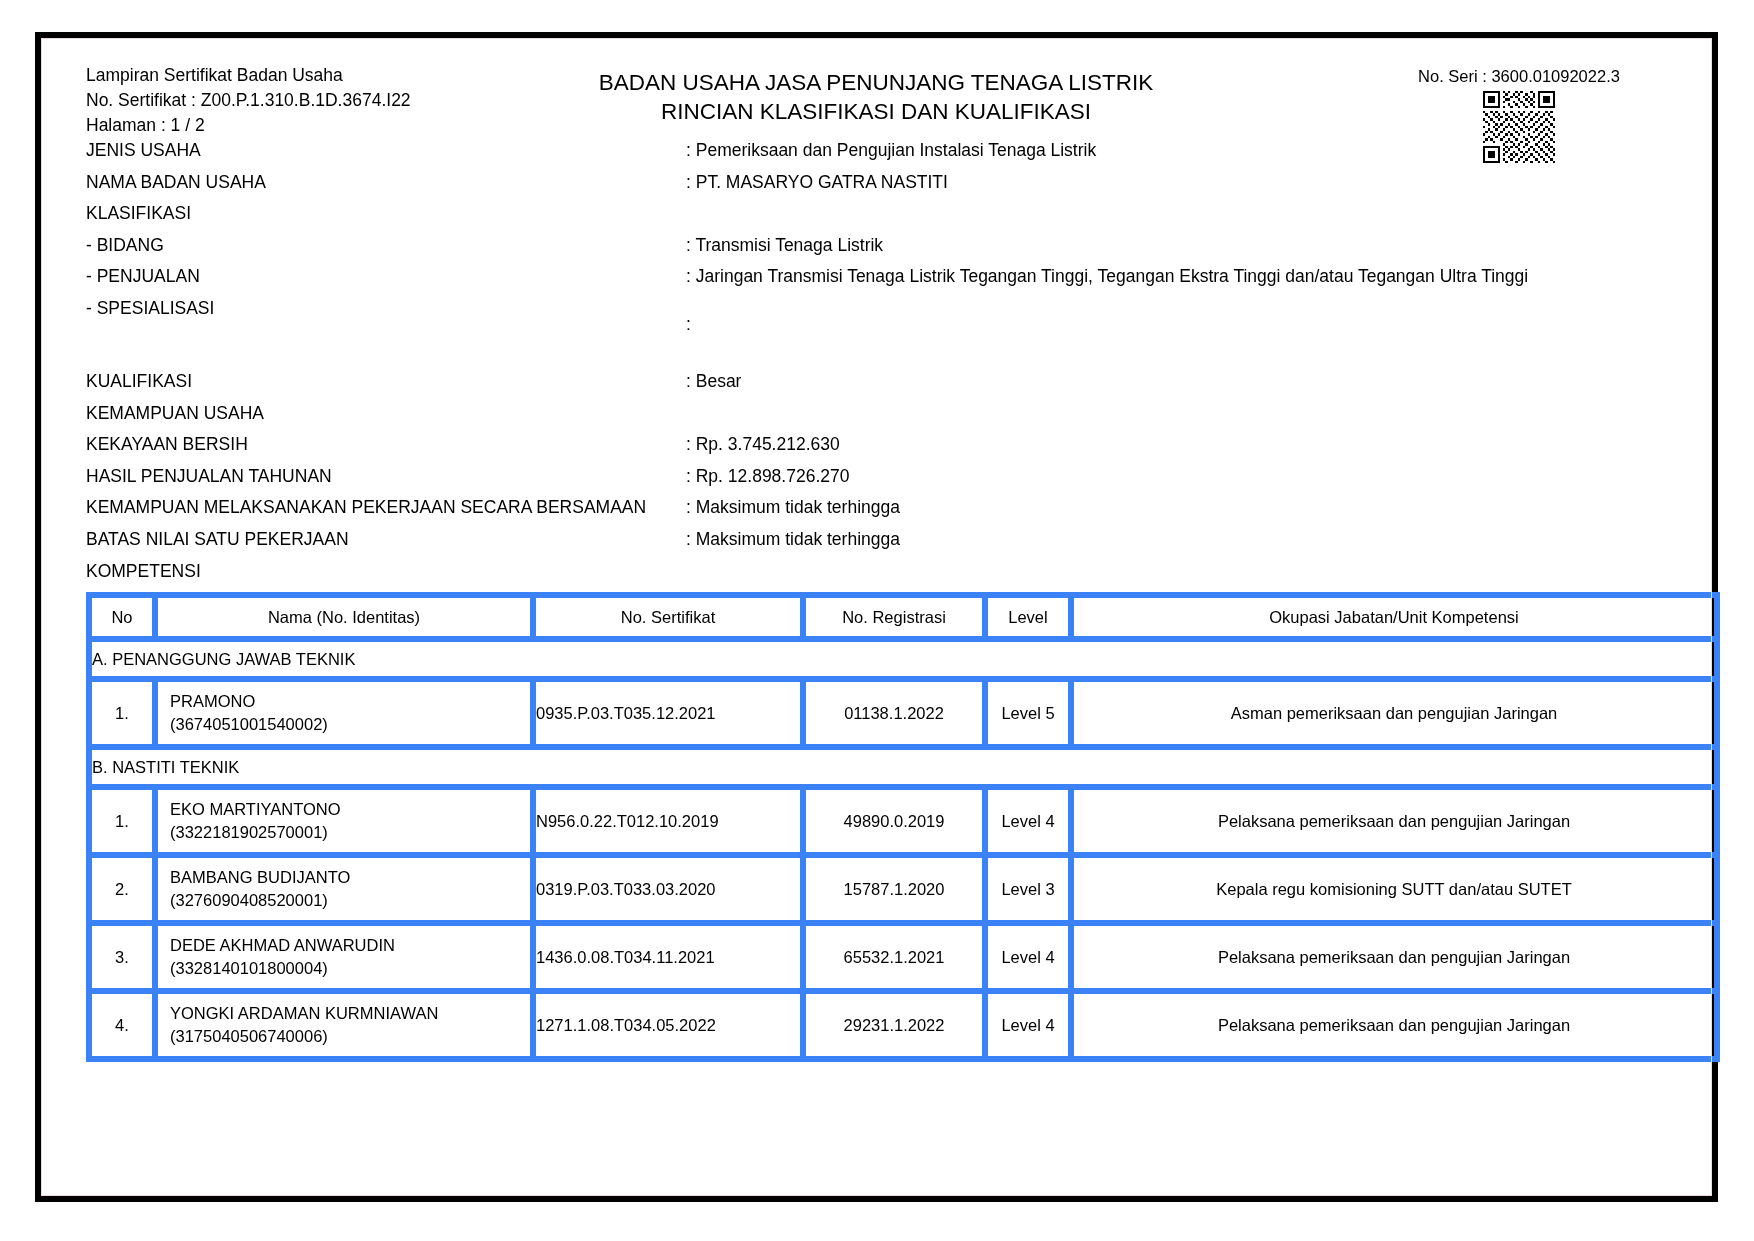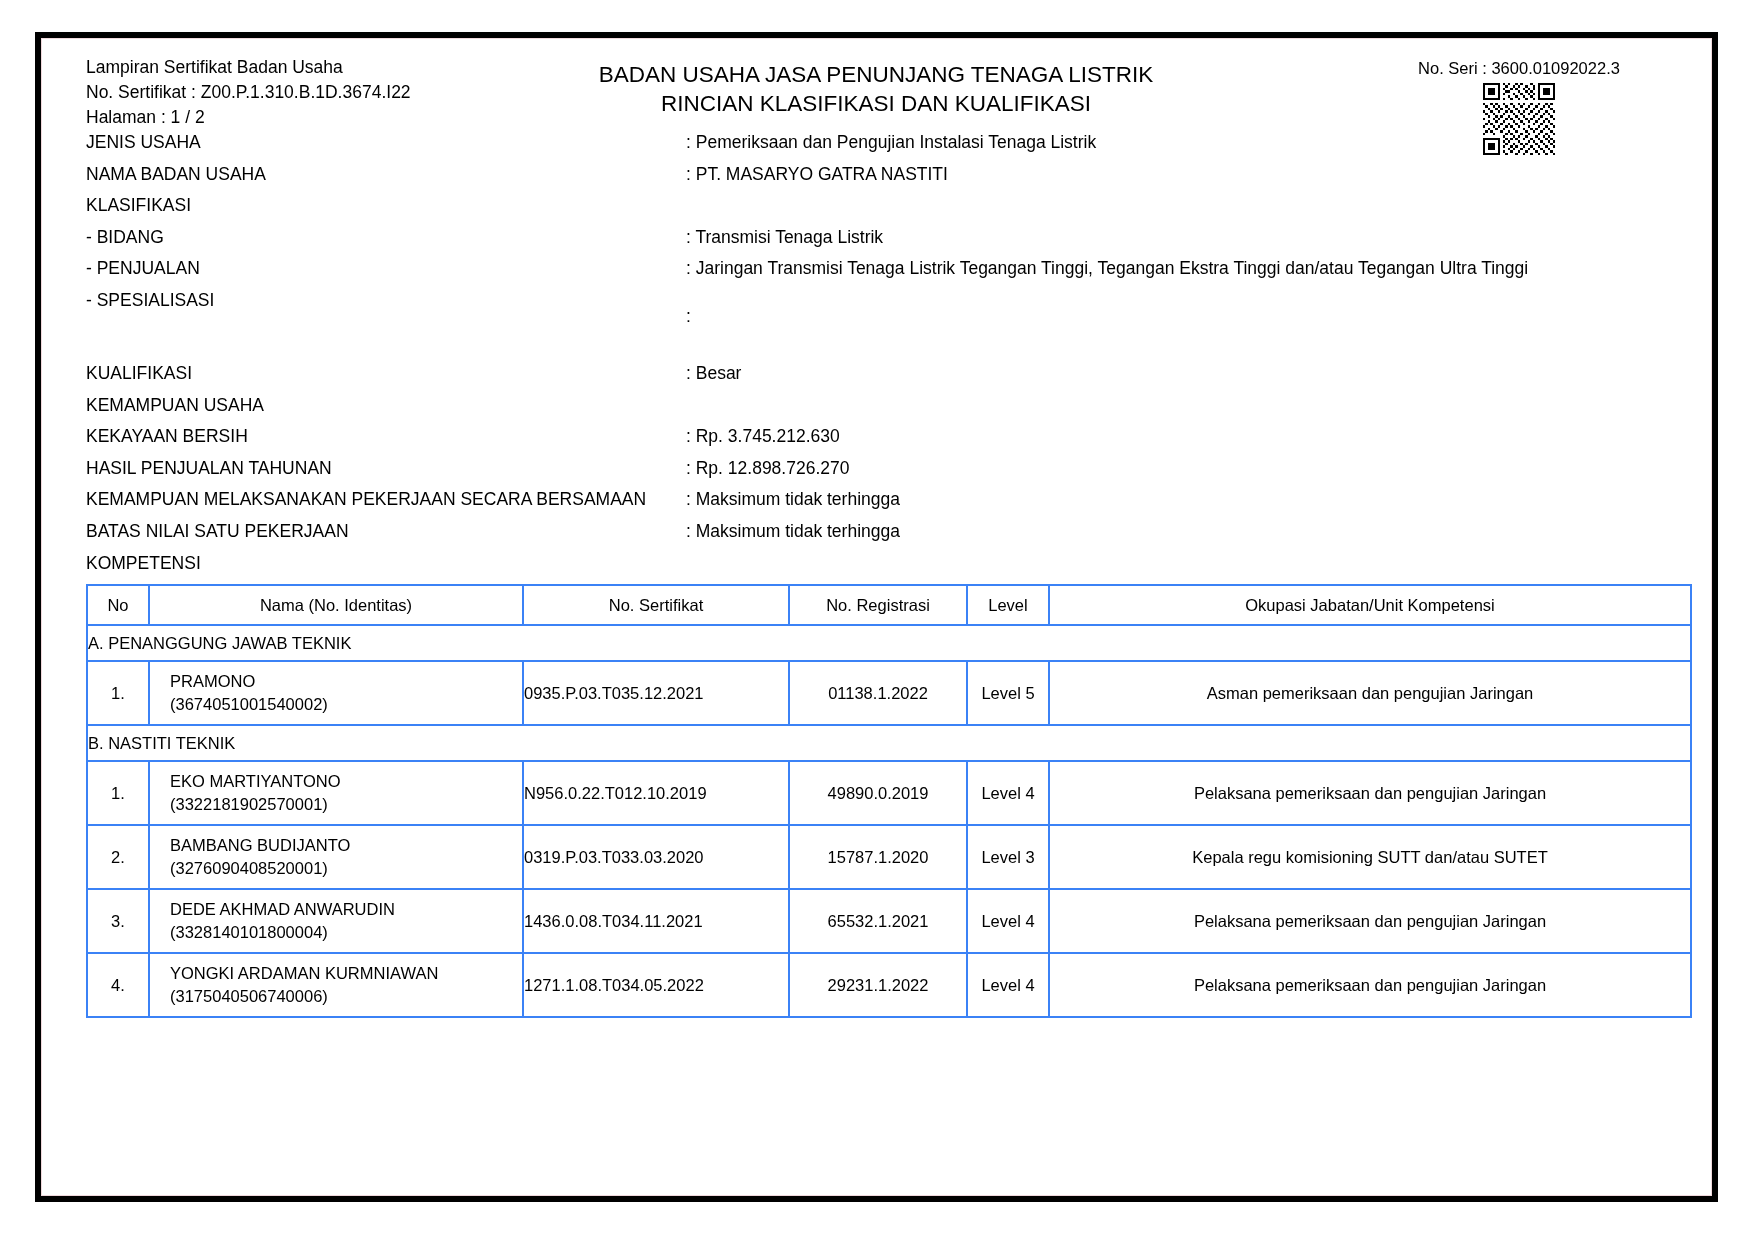--- a/index.html
+++ b/index.html
@@ -27,21 +27,21 @@
   }
   .page-frame::after {
     content: "";
     position: absolute;
     left: 0; top: 0; right: 0; bottom: 0;
     border: 1px solid #f0d8dc;
     pointer-events: none;
   }
   .inner {
     position: absolute;
-    left: 0; top: 0;
+    left: 0; top: 8px;
     width: 100%;
     height: 100%;
   }
 
   
   .hdr-left {
     position: absolute;
     left: 45px;
     top: 17px;
     font-size: 17.5px;
@@ -116,21 +116,21 @@
   table.komp {
     position: absolute;
     left: 45px;
     top: 546px;
     width: 1592px;
     border-collapse: collapse;
     table-layout: fixed;
     font-size: 16px;
   }
   table.komp td, table.komp th {
-    border: 2px solid #3b82f6;
+    border: 6px solid #3b82f6;
     padding: 0;
     font-weight: normal;
     vertical-align: middle;
   }
   table.komp th {
     height: 38px;
     text-align: center;
     font-size: 16.5px;
   }
   .sec-row td {
@@ -142,21 +142,21 @@
   .c-no      { width: 60px;  text-align: center; }
   .c-nama    { width: 372px; }
   .c-sert    { width: 264px; }
   .c-reg     { width: 176px; text-align: center; }
   .c-level   { width: 80px;  text-align: center; }
   .c-okupasi { width: 640px; text-align: center; }
 
   .data-row td { height: 62px; font-size: 16.5px; }
   .data-row td.c-no { text-align: center; }
   .cell-name {
-    padding-left: 20px;
+    padding-left: 12px;
     line-height: 23px;
   }
   .cell-name .nm { display: block; }
   .cell-name .id { display: block; }
 </style>
 </head>
 <body>
 
 <div class="page-frame">
   <div class="inner">

